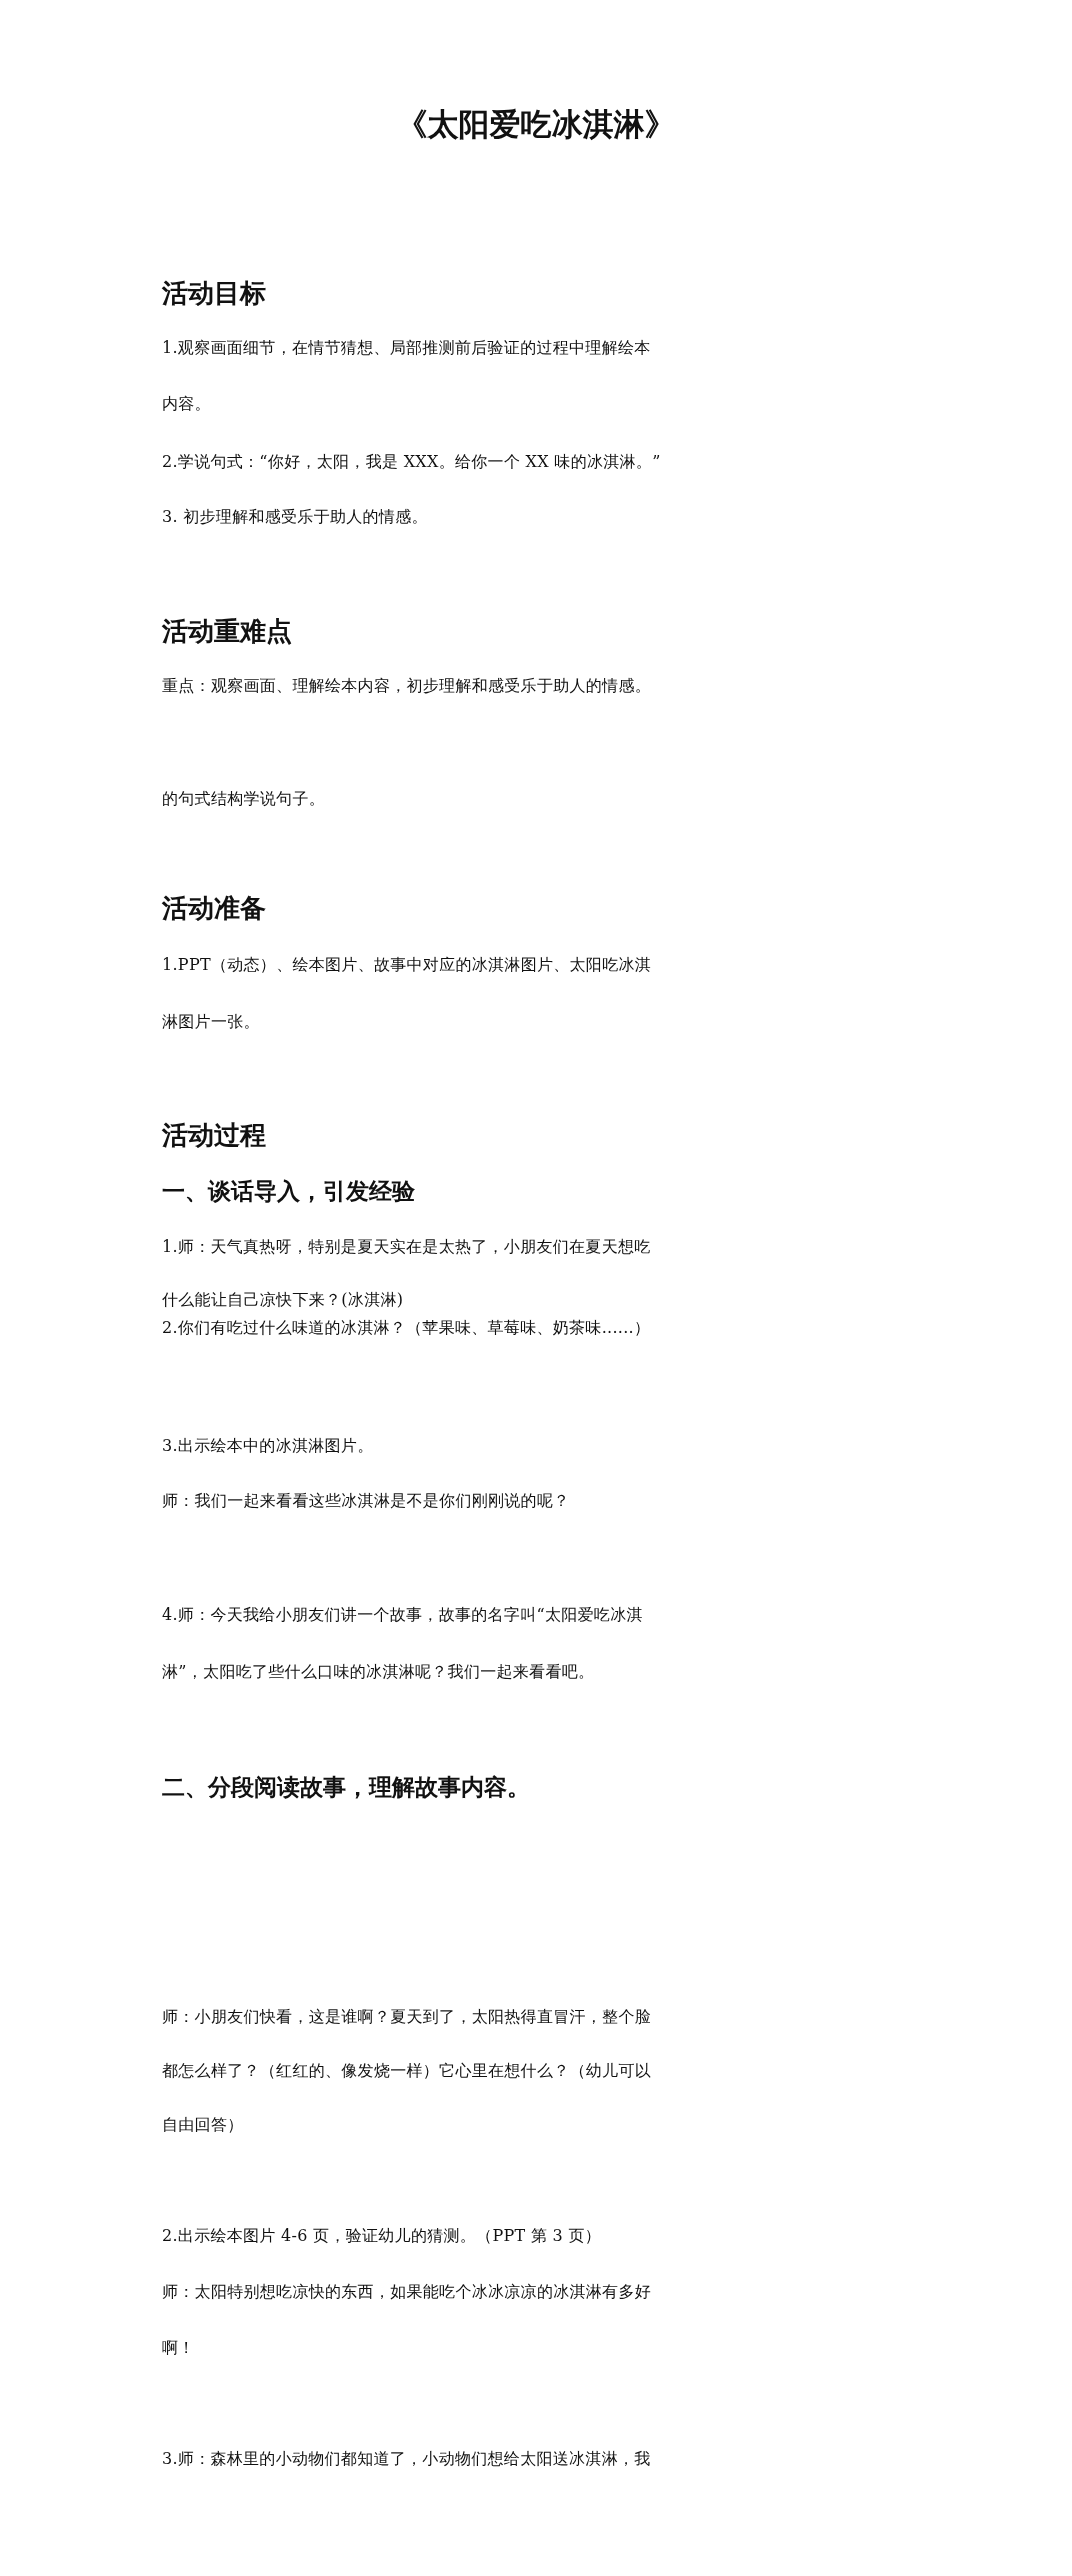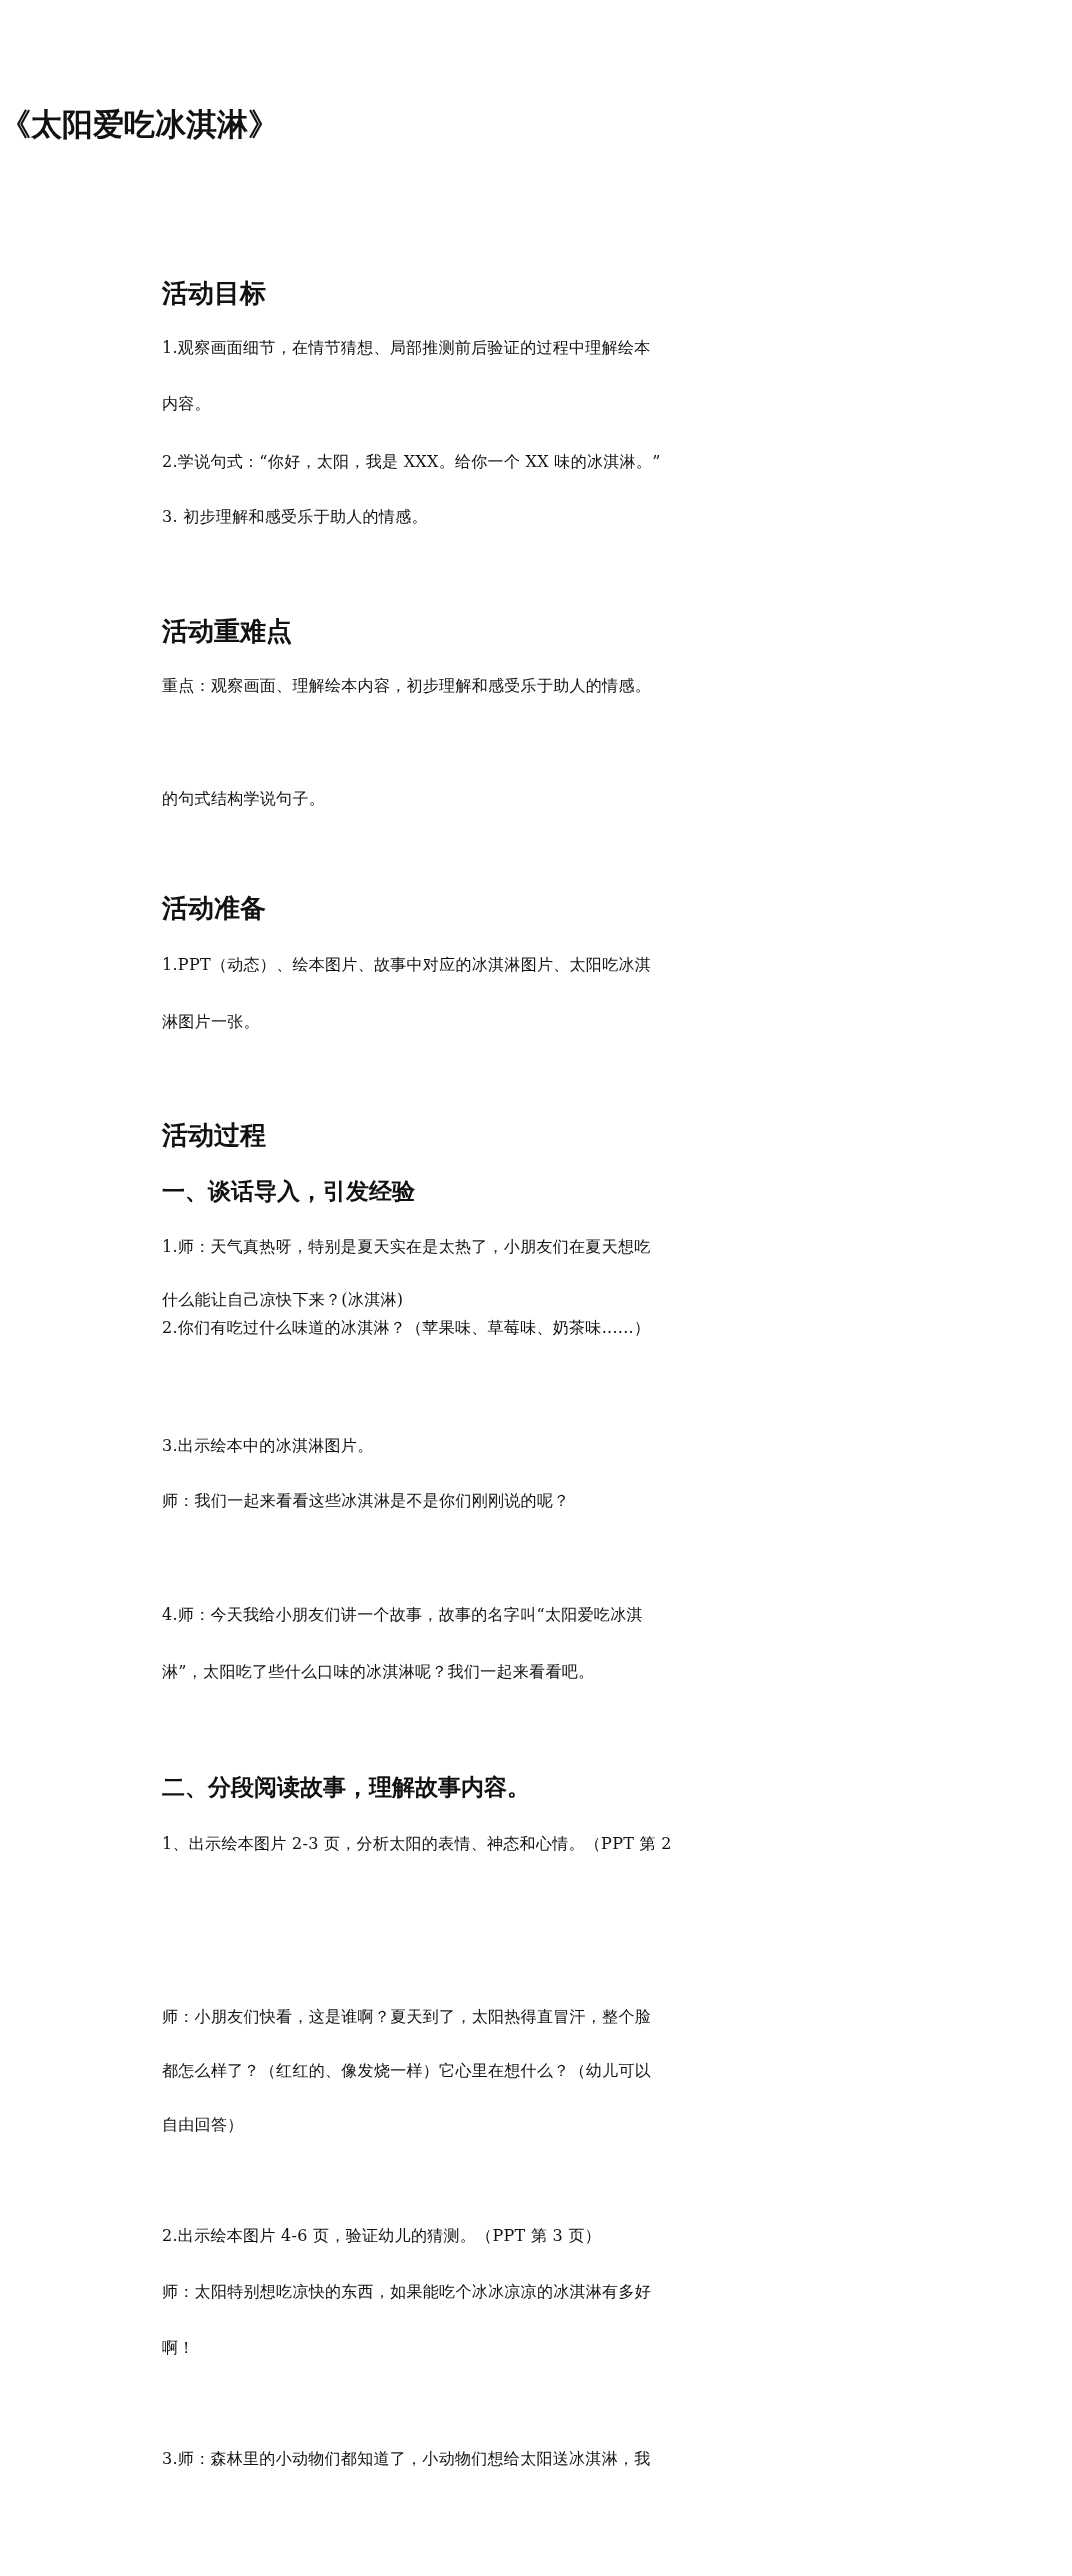--- a/index.html
+++ b/index.html
@@ -1,20 +1,20 @@
 <!DOCTYPE html>
 <html style="font-size:10.8px"><head>
 <meta charset="utf-8">
 <style>
   html, body { margin: 0; padding: 0; background: #ffffff; }
   body { width: 1072px; height: 2576px; position: relative; overflow: hidden;
          font-family: "DejaVu Serif", "Liberation Serif", serif; color: #111111; }
   .page { position: absolute; left: 0; top: 0; width: 1072px; height: 2576px; background: #ffffff; }
   .line { position: absolute; left: 162px; white-space: nowrap; font-size: 16px; line-height: 30px; letter-spacing: 0.3px; }
-  .title { position: absolute; left: 0; width: 1072px; top: 105px;
+  .title { position: absolute; left: 0; width: 1072px; text-align: center; top: 105px;
            font-size: 31px; line-height: 38px; font-weight: bold; font-family: "DejaVu Sans", "Liberation Sans", sans-serif; }
   .heading { position: absolute; left: 162px; font-size: 26px; line-height: 32px;
              font-family: "DejaVu Sans", "Liberation Sans", sans-serif; font-weight: 600; }
   .subheading { position: absolute; left: 162px; font-size: 23px; line-height: 30px;
                 font-family: "DejaVu Sans", "Liberation Sans", sans-serif; font-weight: 600; text-align: center; }
 </style>
 </head>
 <body>
 
 <div class="page">
@@ -39,21 +39,20 @@
   <div class="subheading" style="top:1176px">一、谈话导入，引发经验</div>
   <div class="line" style="top:1232px">1.师：天气真热呀，特别是夏天实在是太热了，小朋友们在夏天想吃</div>
   <div class="line" style="top:1285px">什么能让自己凉快下来？(冰淇淋)</div>
   <div class="line" style="top:1313px">2.你们有吃过什么味道的冰淇淋？（苹果味、草莓味、奶茶味......）</div>
   <div class="line" style="top:1431px">3.出示绘本中的冰淇淋图片。</div>
   <div class="line" style="top:1486px">师：我们一起来看看这些冰淇淋是不是你们刚刚说的呢？</div>
   <div class="line" style="top:1600px">4.师：今天我给小朋友们讲一个故事，故事的名字叫“太阳爱吃冰淇</div>
   <div class="line" style="top:1657px">淋”，太阳吃了些什么口味的冰淇淋呢？我们一起来看看吧。</div>
 
   <div class="subheading" style="top:1772px">二、分段阅读故事，理解故事内容。</div>
-  <div class="line" style="top:1829px">1、出示绘本图片 2-3 页，分析太阳的表情、神态和心情。（PPT 第 2</div>
   <div class="line" style="top:2002px">师：小朋友们快看，这是谁啊？夏天到了，太阳热得直冒汗，整个脸</div>
   <div class="line" style="top:2056px">都怎么样了？（红红的、像发烧一样）它心里在想什么？（幼儿可以</div>
   <div class="line" style="top:2110px">自由回答）</div>
   <div class="line" style="top:2221px">2.出示绘本图片 4-6 页，验证幼儿的猜测。（PPT 第 3 页）</div>
   <div class="line" style="top:2277px">师：太阳特别想吃凉快的东西，如果能吃个冰冰凉凉的冰淇淋有多好</div>
   <div class="line" style="top:2333px">啊！</div>
   <div class="line" style="top:2444px">3.师：森林里的小动物们都知道了，小动物们想给太阳送冰淇淋，我</div>
 
 </div>
 

